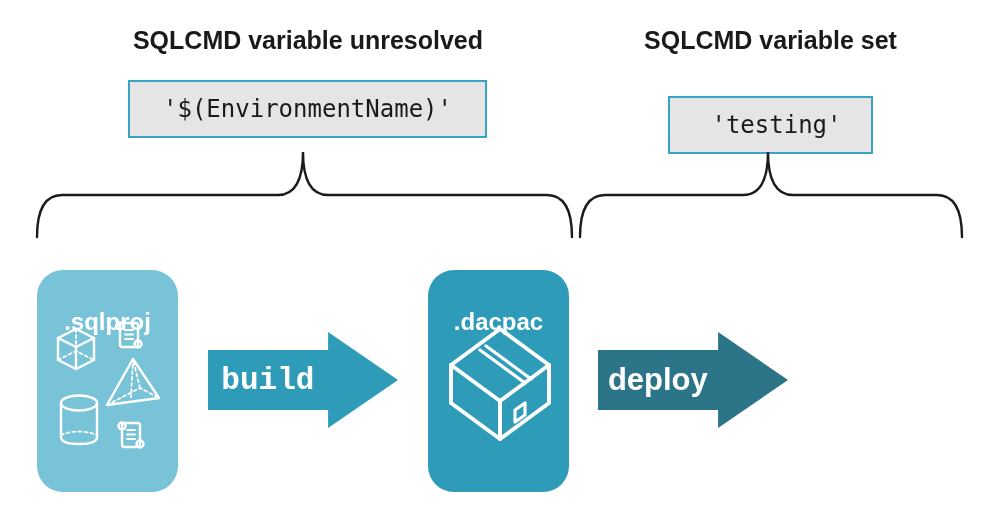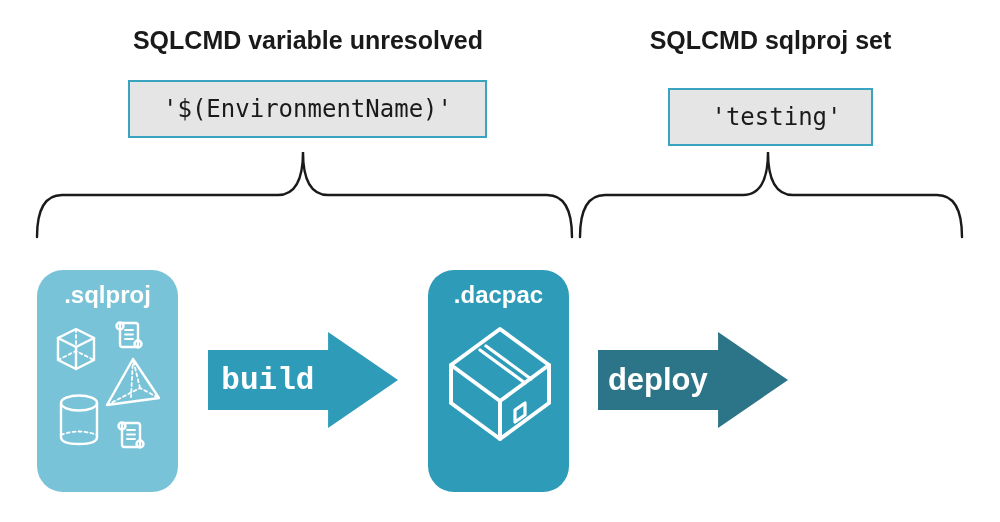--- a/index.html
+++ b/index.html
@@ -18,21 +18,21 @@
   }
   .code-text{
     font-family:"DejaVu Sans Mono","Liberation Mono",monospace;
     font-size:24px;color:var(--text-color,#1a1a1a);white-space:pre;
   }
   .node-card{
     border-radius:26px;box-sizing:border-box;
   }
   .node-card .node-title{
     color:#fff;font-weight:bold;font-size:24px;text-align:center;
-    padding-top:11px;letter-spacing:0;
+    padding-top:11px;letter-spacing:0;margin-top:27px;
   }
   .card-sqlproj{background:var(--light-node,#79c3d9);}
   .card-dacpac{background:var(--mid-node,#2e9cb8);}
   .card-database{background:var(--dark-node,#2c7487);}
   .block-arrow{
     clip-path:polygon(0 18.75%,63.2% 18.75%,63.2% 0,100% 50%,63.2% 100%,63.2% 81.25%,0 81.25%);
   }
   .arrow-build{background:var(--mid-node,#2e9cb8);font-family:Liberation Mono, monospace;}
   .arrow-deploy{background:var(--dark-node,#2c7487);}
   .arrow-label{
@@ -44,26 +44,26 @@
   svg .ic-thick{stroke:#fff;fill:none;stroke-width:4;stroke-linecap:round;stroke-linejoin:round;}
   svg .dash{stroke-dasharray:3 3;stroke-width:1.8;}
   svg .brace{stroke:var(--text-color,#1a1a1a);fill:none;stroke-width:2.4;stroke-linecap:round;}
 </style>
 </head>
 <body>
 
 <div class="stage">
 
   <div class="abs heading" style="left:108px;top:26px;width:400px;">SQLCMD variable unresolved</div>
-  <div class="abs heading" style="left:618px;top:26px;width:305px;">SQLCMD sqlproj set</div>
+  <div class="abs heading" style="left:618px;top:26px;width:305px;">SQLCMD variable set</div>
 
   <div class="abs code-box" style="left:128px;top:80px;width:359px;height:58px;">
     <span class="code-text">'$(EnvironmentName)'</span>
   </div>
-  <div class="abs code-box" style="left:668px;top:88px;width:205px;height:58px;padding-left:12px;">
+  <div class="abs code-box" style="left:668px;top:96px;width:205px;height:58px;padding-left:12px;">
     <span class="code-text">'testing'</span>
   </div>
 
   <svg class="abs" style="left:0;top:0;" width="1000" height="522" viewBox="0 0 1000 522">
     <path class="brace" d="M37,237 Q37,195 62,195 L278,195 Q303,195 303,152 Q303,195 328,195 L547,195 Q572,195 572,237"></path>
     <path class="brace" d="M580,237 Q580,195 605,195 L743,195 Q768,195 768,152 Q768,195 793,195 L937,195 Q962,195 962,237"></path>
   </svg>
 
   <div class="abs node-card card-sqlproj" style="left:37px;top:270px;width:141px;height:222px;">
     <div class="node-title">.sqlproj</div>

